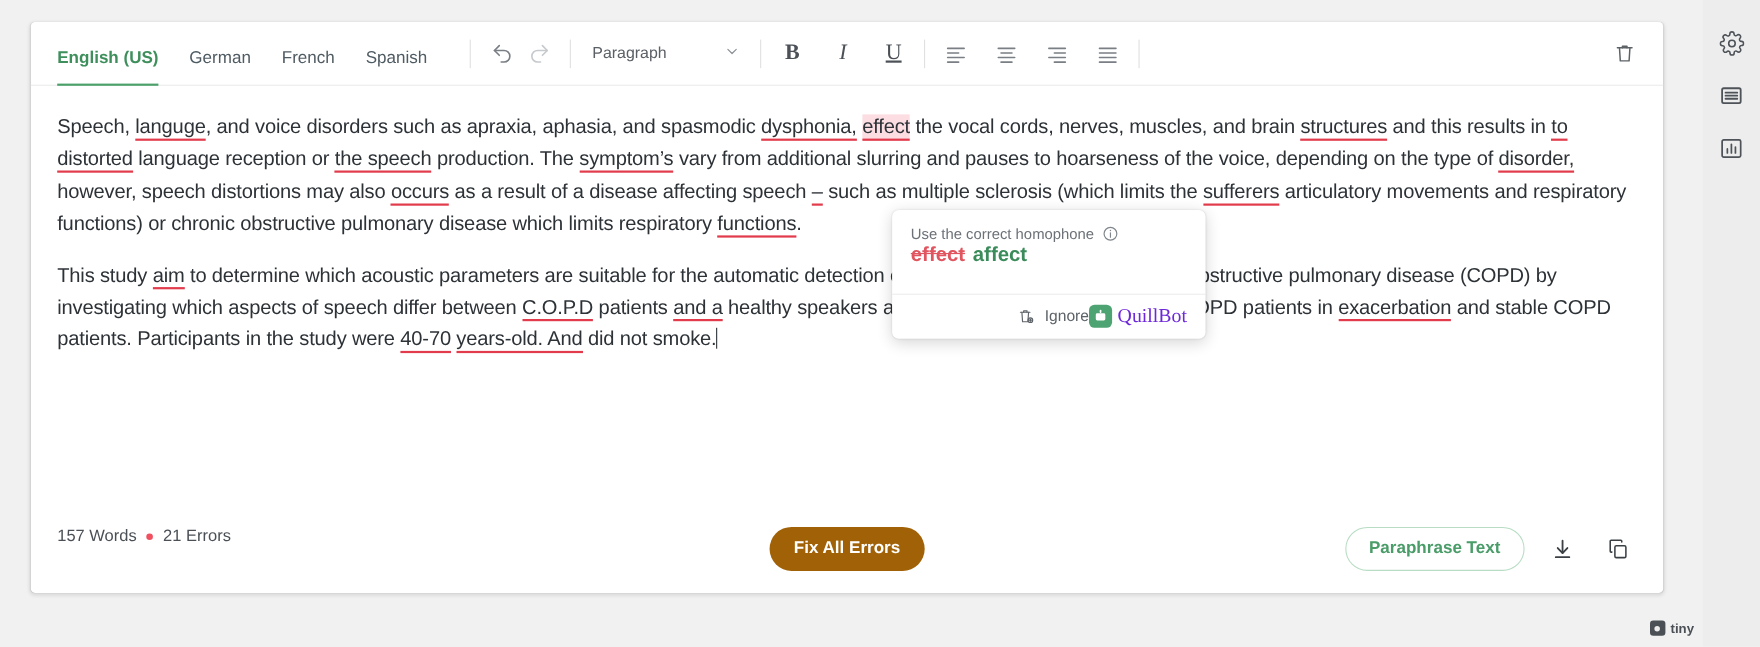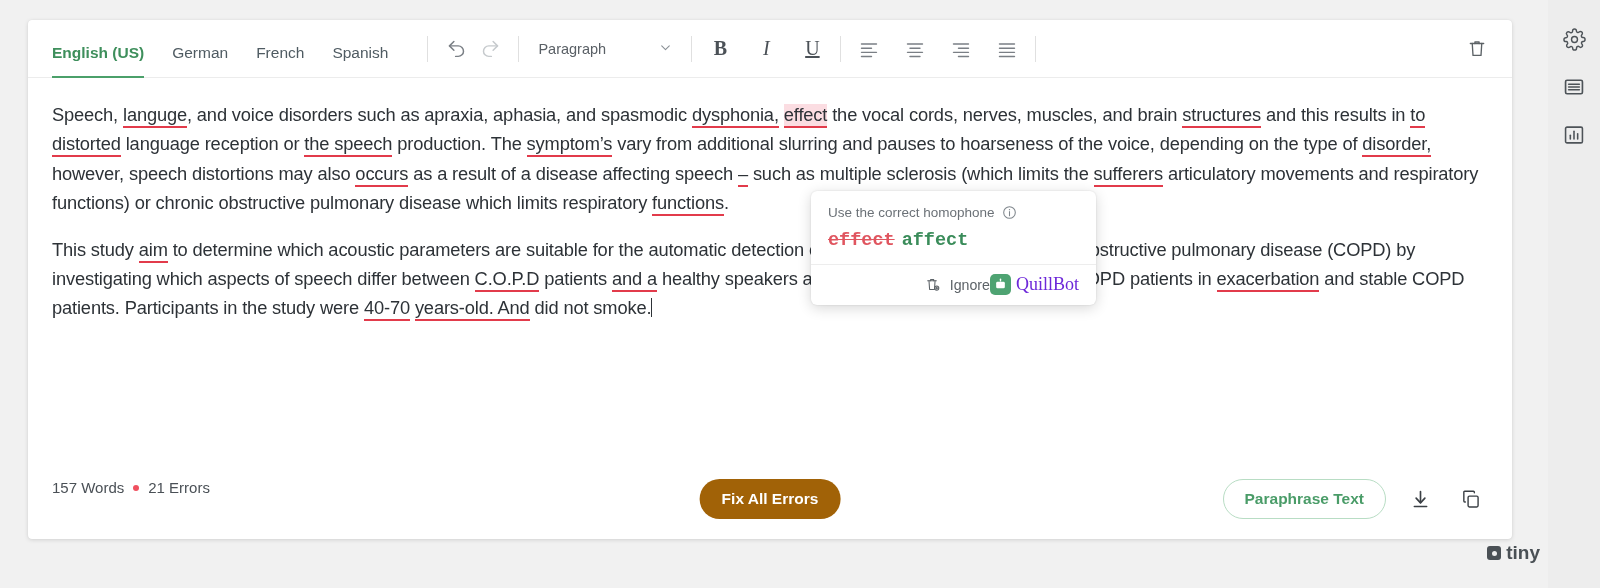--- a/index.html
+++ b/index.html
@@ -140,33 +140,31 @@
     background: #ffffff;
     border-radius: 6px;
     box-shadow: 0 3px 14px rgba(0,0,0,0.16), 0 0 2px rgba(0,0,0,0.12);
     padding: 14px 17px 0 17px;
     z-index: 40;
   }
   .sg-head {
     display: flex; align-items: center;
     font-size: 13.5px;
     color: #6b7177;
-    margin-bottom: 10px;
   }
   .sg-info {
     margin-left: 7px;
     width: 15px; height: 15px;
     display: inline-flex; align-items: center; justify-content: center;
     color: #7f868c;
     cursor: pointer;
   }
   .sg-words {
     font-size: 18.5px;
-    margin-bottom: 13px;
-    font-family: Liberation Mono, monospace;
+    margin-bottom: 25px;
   }
   .sg-wrong {
     color: #e0555f;
     text-decoration: line-through;
     font-weight: bold;
     margin-right: 7px;
   }
   .sg-right {
     color: #3a8c5a;
     font-weight: bold;
@@ -271,23 +269,23 @@
     width: 34px; height: 34px;
     margin-bottom: 14px;
     display: flex; align-items: center; justify-content: center;
     color: #4d5358;
     cursor: pointer;
   }
 
   
   .tiny-logo {
     position: absolute;
-    right: 60px; bottom: 24px;
+    right: 60px; bottom: 10px;
     display: flex; align-items: center;
-    font-size: 19px;
+    font-size: 12px;
     color: #4a5055;
     font-weight: bold;
   }
   .tiny-mark {
     width: 14px; height: 14px;
     border-radius: 3px;
     background: #4a5055;
     margin-right: 5px;
     display: flex; align-items: center; justify-content: center;
   }

